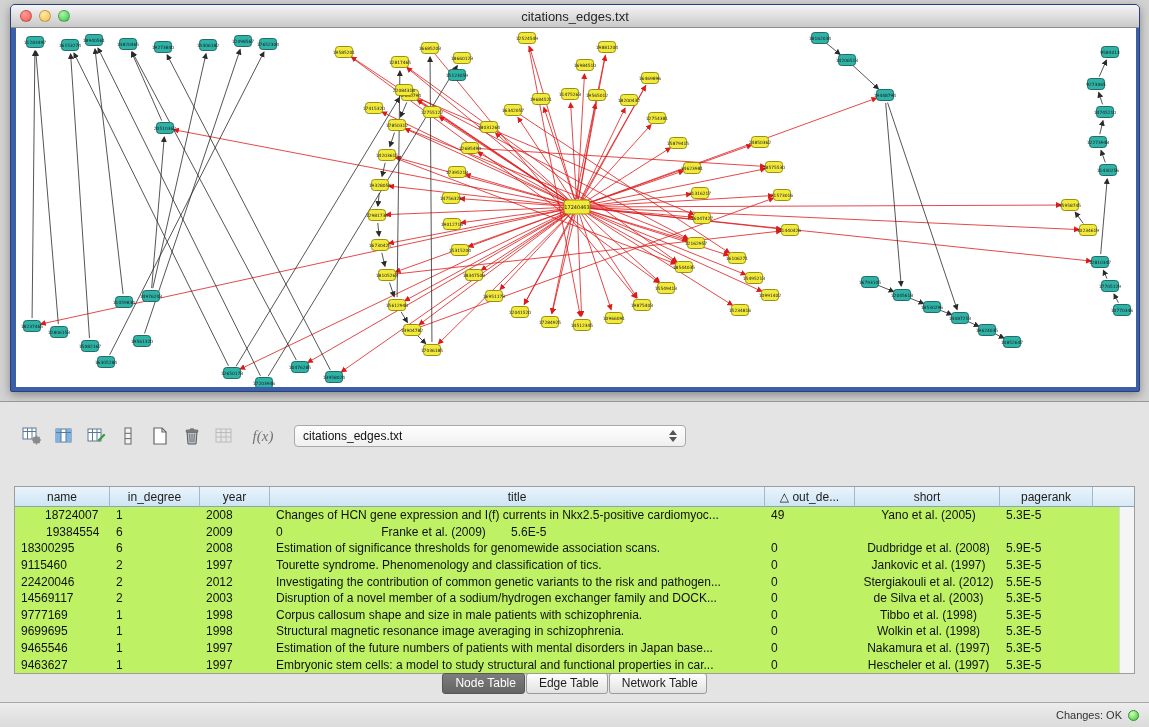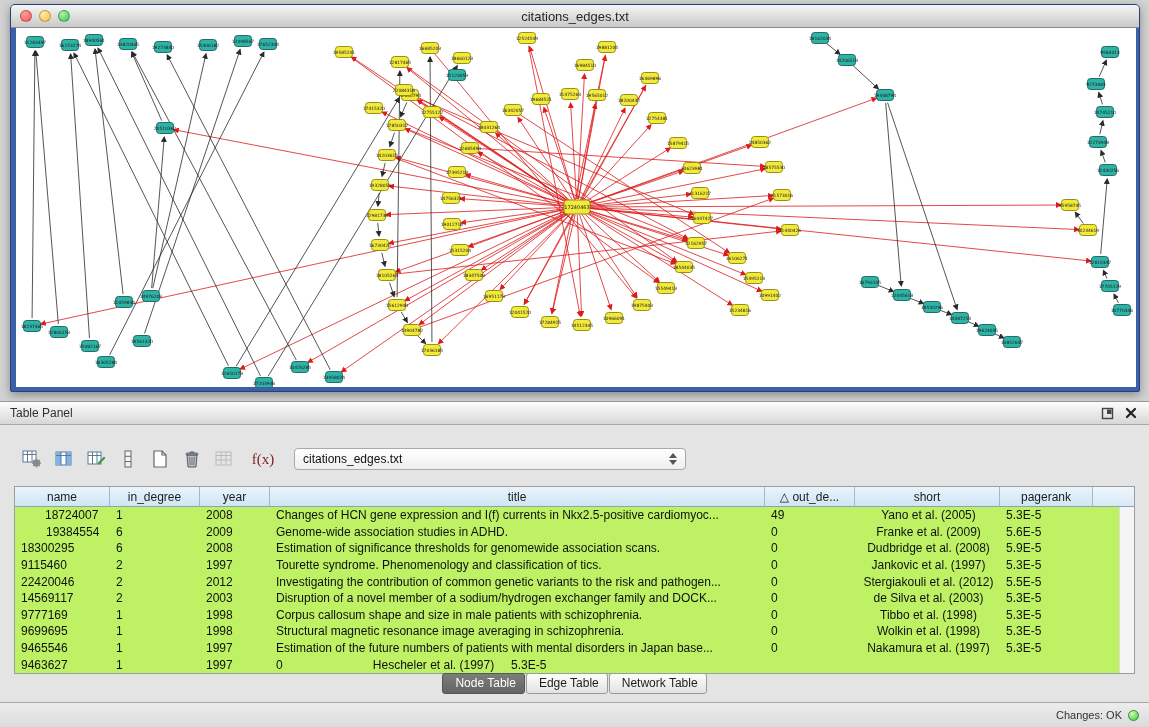--- a/index.html
+++ b/index.html
@@ -19,21 +19,21 @@
 
   
   .table-panel{position:absolute;left:0;top:401px;width:1149px;height:301px;background:#e4e4e4;border-top:1px solid #979797;box-sizing:border-box;}
   .panel-header{height:22px;background:linear-gradient(#fdfdfd,#d7d7d7);border-bottom:1px solid #a9a9a9;display:flex;align-items:center;padding:0 10px;}
   .panel-title{font-size:12px;color:#303030;}
   .panel-header .spacer{flex:1;}
   .hdr-btn{width:16px;height:16px;display:flex;align-items:center;justify-content:center;margin-left:8px;cursor:default;}
 
   .toolbar{display:flex;align-items:center;padding:20px 14px 0 18px;height:28px;}
   .tool-btn{width:28px;height:26px;display:flex;align-items:center;justify-content:center;border-radius:3px;margin-right:4px;}
-  .fx-btn{font-family:"Liberation Serif",serif;font-size:15px;color:#7f1d1d;width:30px;height:26px;display:flex;align-items:center;justify-content:center;margin-left:6px;}
+  .fx-btn{font-family:"Liberation Serif",serif;font-style:italic;font-size:15px;color:#737373;width:30px;height:26px;display:flex;align-items:center;justify-content:center;margin-left:6px;}
   .combo{margin-left:16px;width:392px;height:22px;background:linear-gradient(#ffffff,#efefef);border:1px solid #a9a9a9;border-radius:4px;display:flex;align-items:center;padding:0 8px;box-sizing:border-box;box-shadow:inset 0 1px 1px rgba(255,255,255,.8);}
   .combo-text{font-size:12px;color:#111;flex:1;}
   .combo-arrows{display:flex;flex-direction:column;gap:2px;align-items:center;}
   .tri-up{width:0;height:0;border-left:4px solid transparent;border-right:4px solid transparent;border-bottom:5px solid #555;}
   .tri-down{width:0;height:0;border-left:4px solid transparent;border-right:4px solid transparent;border-top:5px solid #555;}
 
   .table-wrap{position:absolute;left:14px;top:84px;width:1121px;height:188px;background:#bef264;border:1px solid #9d9d9d;box-sizing:border-box;overflow:hidden;}
   .thead{display:flex;height:20px;}
   .th{box-sizing:border-box;height:20px;display:flex;align-items:center;justify-content:center;font-size:12px;color:#1c1c1c;background:linear-gradient(#e9f4fc,#cfe5f4);border-right:1px solid #9fb9cd;border-bottom:1px solid #8ba3b8;overflow:hidden;white-space:nowrap;}
   .th.fill{background:linear-gradient(#eef6fc,#d8e9f6);border-right:none;}
@@ -577,35 +577,20 @@
           <g>
             <rect x="822.5" y="26.5" width="17" height="11" rx="3" fill="#2FB3A7" stroke="#14615B" stroke-width="0.9"></rect>
             <text x="831" y="33.6" text-anchor="middle" font-size="4.4" font-family="&quot;DejaVu Sans&quot;,sans-serif" fill="#1A1A1A">14206513</text>
           </g>
         </g>
     </svg>
   </div>
 </div>
 
 <div class="table-panel">
-  <div class="panel-header">
-    <span class="panel-title">Table Panel</span>
-    <span class="spacer"></span>
-    <span class="hdr-btn">
-      <svg width="13" height="13" viewBox="0 0 13 13">
-          <rect x="1.5" y="1.5" width="10" height="10" fill="none" stroke="#444" stroke-width="1.4"></rect>
-          <rect x="6" y="2.5" width="4.5" height="4.5" fill="#444"></rect>
-        </svg>
-    </span>
-    <span class="hdr-btn">
-      <svg width="12" height="12" viewBox="0 0 12 12">
-          <path d="M2,2 L10,10 M10,2 L2,10" stroke="#222" stroke-width="2.2" stroke-linecap="round"></path>
-        </svg>
-    </span>
-  </div>
 
   <div class="toolbar">
     <span class="tool-btn">
       <svg width="20" height="20" viewBox="0 0 20 20">
           <rect x="1" y="2" width="13" height="11" fill="#fff" stroke="#5a7a96" stroke-width="1"></rect>
           <path d="M1,5.5 H14 M5.5,2 V13 M10,2 V13" stroke="#5a7a96" stroke-width="1"></path>
           <circle cx="14.5" cy="14" r="3.6" fill="#8a8a8a"></circle>
           <circle cx="14.5" cy="14" r="1.4" fill="#e8e8e8"></circle>
           <path d="M14.5,9.6 V18.4 M10.1,14 H18.9 M11.4,10.9 L17.6,17.1 M17.6,10.9 L11.4,17.1" stroke="#8a8a8a" stroke-width="1.4"></path>
         </svg>
@@ -680,21 +665,20 @@
           <div class="td" style="width: 70px; text-align: left;">2008</div>
           <div class="td" style="width: 495px; text-align: left;">Changes of HCN gene expression and I(f) currents in Nkx2.5-positive cardiomyoc...</div>
           <div class="td" style="width: 90px; text-align: left;">49</div>
           <div class="td" style="width: 145px; text-align: center;">Yano et al. (2005)</div>
           <div class="td" style="width: 93px; text-align: left;">5.3E-5</div>
         </div>
         <div class="trow">
           <div class="td" style="width: 95px; text-align: left; padding-left: 31px;">19384554</div>
           <div class="td" style="width: 90px; text-align: left;">6</div>
           <div class="td" style="width: 70px; text-align: left;">2009</div>
-          <div class="td" style="width: 495px; text-align: left;">Genome-wide association studies in ADHD.</div>
           <div class="td" style="width: 90px; text-align: left;">0</div>
           <div class="td" style="width: 145px; text-align: center;">Franke et al. (2009)</div>
           <div class="td" style="width: 93px; text-align: left;">5.6E-5</div>
         </div>
         <div class="trow">
           <div class="td" style="width: 95px; text-align: left;">18300295</div>
           <div class="td" style="width: 90px; text-align: left;">6</div>
           <div class="td" style="width: 70px; text-align: left;">2008</div>
           <div class="td" style="width: 495px; text-align: left;">Estimation of significance thresholds for genomewide association scans.</div>
           <div class="td" style="width: 90px; text-align: left;">0</div>
@@ -752,20 +736,21 @@
           <div class="td" style="width: 70px; text-align: left;">1997</div>
           <div class="td" style="width: 495px; text-align: left;">Estimation of the future numbers of patients with mental disorders in Japan base...</div>
           <div class="td" style="width: 90px; text-align: left;">0</div>
           <div class="td" style="width: 145px; text-align: center;">Nakamura et al. (1997)</div>
           <div class="td" style="width: 93px; text-align: left;">5.3E-5</div>
         </div>
         <div class="trow">
           <div class="td" style="width: 95px; text-align: left;">9463627</div>
           <div class="td" style="width: 90px; text-align: left;">1</div>
           <div class="td" style="width: 70px; text-align: left;">1997</div>
+          <div class="td" style="width: 495px; text-align: left;">Embryonic stem cells: a model to study structural and functional properties in car...</div>
           <div class="td" style="width: 90px; text-align: left;">0</div>
           <div class="td" style="width: 145px; text-align: center;">Hescheler et al. (1997)</div>
           <div class="td" style="width: 93px; text-align: left;">5.3E-5</div>
         </div>
       </div>
     <div class="scroll-track"></div>
   </div>
 
   <div class="tabs" id="tabs">
       <span class="tab selected">Node Table</span>

